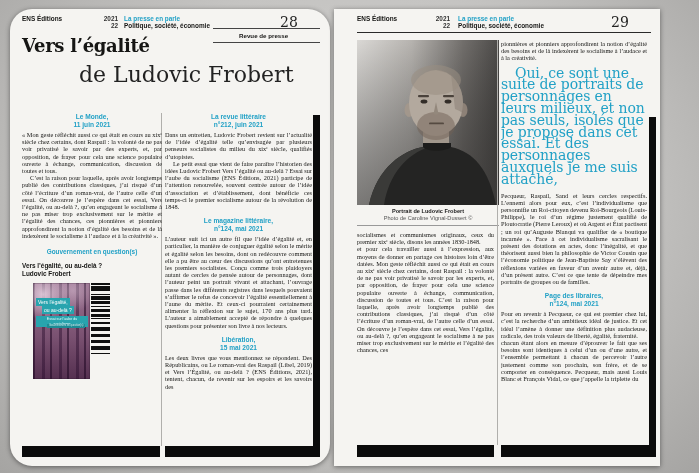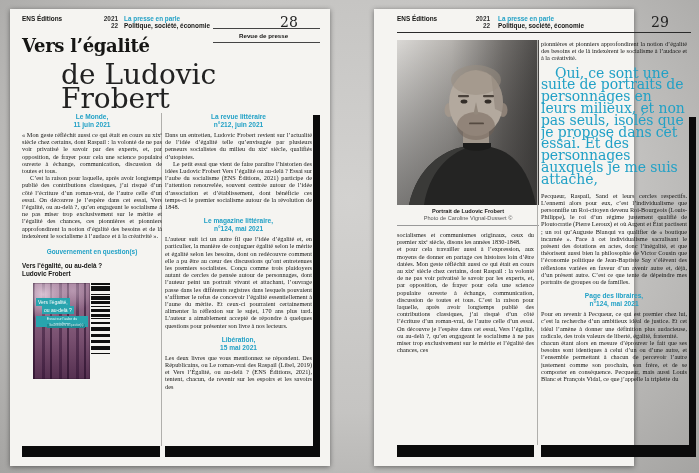--- a/index.html
+++ b/index.html
@@ -3,22 +3,22 @@
 <meta charset="utf-8">
 <style>
   html,body{margin:0;padding:0;}
   body{
     width:699px;height:473px;position:relative;overflow:hidden;
     background:radial-gradient(ellipse at 50% 42%, #d3d2d0 0%, #c5c4c2 55%, #a5a4a2 100%);
     font-family:"Liberation Sans", sans-serif;color:#161614;
     -webkit-font-smoothing:antialiased;
   }
   .page{position:absolute;top:9px;height:457px;background:#f5f4f1;box-shadow:0 1px 5px rgba(0,0,0,.45);}
-  .page-left{left:10px;width:320px;}
-  .page-right{left:374px;width:260px;}
+  .page-left{left:10px;width:320px;border-radius:22px;}
+  .page-right{left:334px;width:326px;}
 
   
   .hdr{position:absolute;top:6px;font-size:6.4px;line-height:7.4px;font-weight:bold;}
   .hdr-pub{left:12px;}
   .page-right .hdr-pub{left:23px;}
   .hdr-years{text-align:right;width:16px;font-weight:bold;color:#333;}
   .page-left .hdr-years{left:92px;}
   .page-right .hdr-years{left:100px;}
   .hdr-series{white-space:nowrap;}
   .page-left .hdr-series{left:114px;}
@@ -29,21 +29,21 @@
   .page-left .pagenum{left:270px;}
   .page-right .pagenum{left:277px;}
   .hdr-rule{position:absolute;height:0;border-top:1px solid #2a2a2a;}
   
   .rdp{position:absolute;top:19px;left:203px;width:107px;border-top:1px solid #444;border-bottom:1px solid #444;}
   .rdp span{display:block;padding:3px 0 3px 26px;font-size:6.2px;font-weight:bold;}
 
   
   .title{position:absolute;top:22px;left:12px;font-family:"DejaVu Serif",serif;}
   .title .t-main{font-size:18px;line-height:29px;font-weight:bold;letter-spacing:-.3px;}
-  .title .t-sub{font-size:28px;line-height:24px;font-weight:normal;margin:3px 0 0 39px;color:#222;}
+  .title .t-sub{font-size:22px;line-height:24px;font-weight:normal;margin:3px 0 0 57px;color:#222;}
 
   
   .col{position:absolute;overflow:hidden;}
   .body-p{font-family:"Liberation Serif",serif;font-size:6.3px;line-height:7.2px;text-align:justify;margin:0;}
   .body-p.indent{text-indent:8px;}
   .src-h{color:#22a1c6;font-weight:bold;font-size:6.6px;line-height:8px;text-align:center;margin:0 0 2px 0;}
   .src-h.gap{margin-top:7px;}
   .pullquote{font-family:"DejaVu Serif",serif;font-weight:normal;color:#22a1c6;font-size:14px;line-height:11.8px;text-indent:14px;margin:6px 0;letter-spacing:-.1px;}
 
   .divider{position:absolute;width:1px;background:#b0afac;}

